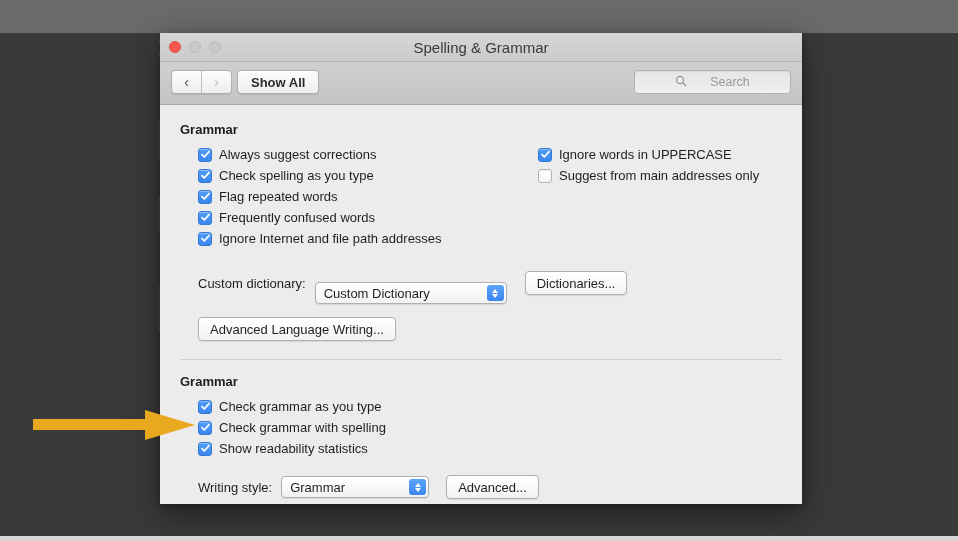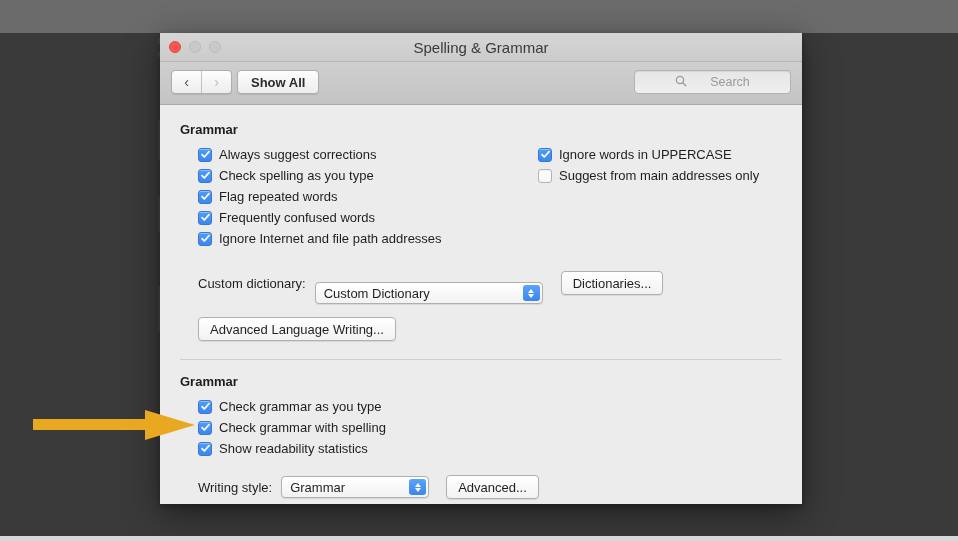--- a/index.html
+++ b/index.html
@@ -320,21 +320,21 @@
             <span class="checkbox off">
               
             </span>
             <span class="cb-label">Suggest from main addresses only</span>
           </div>
         </div>
       </div>
 
       <div class="ctl-row">
         <span class="ctl-label">Custom dictionary:</span>
-        <div class="popup" style="width:228px;margin-top:20px;">
+        <div class="popup" style="width:192px;margin-top:20px;">
           <span class="popup-value">Custom Dictionary</span>
           <span class="popup-arrows">
             <span class="tri up"></span>
             <span class="tri down"></span>
           </span>
         </div>
         <div class="push-button" style="margin-left:18px;">Dictionaries...</div>
       </div>
 
       <div id="advanced-row">

